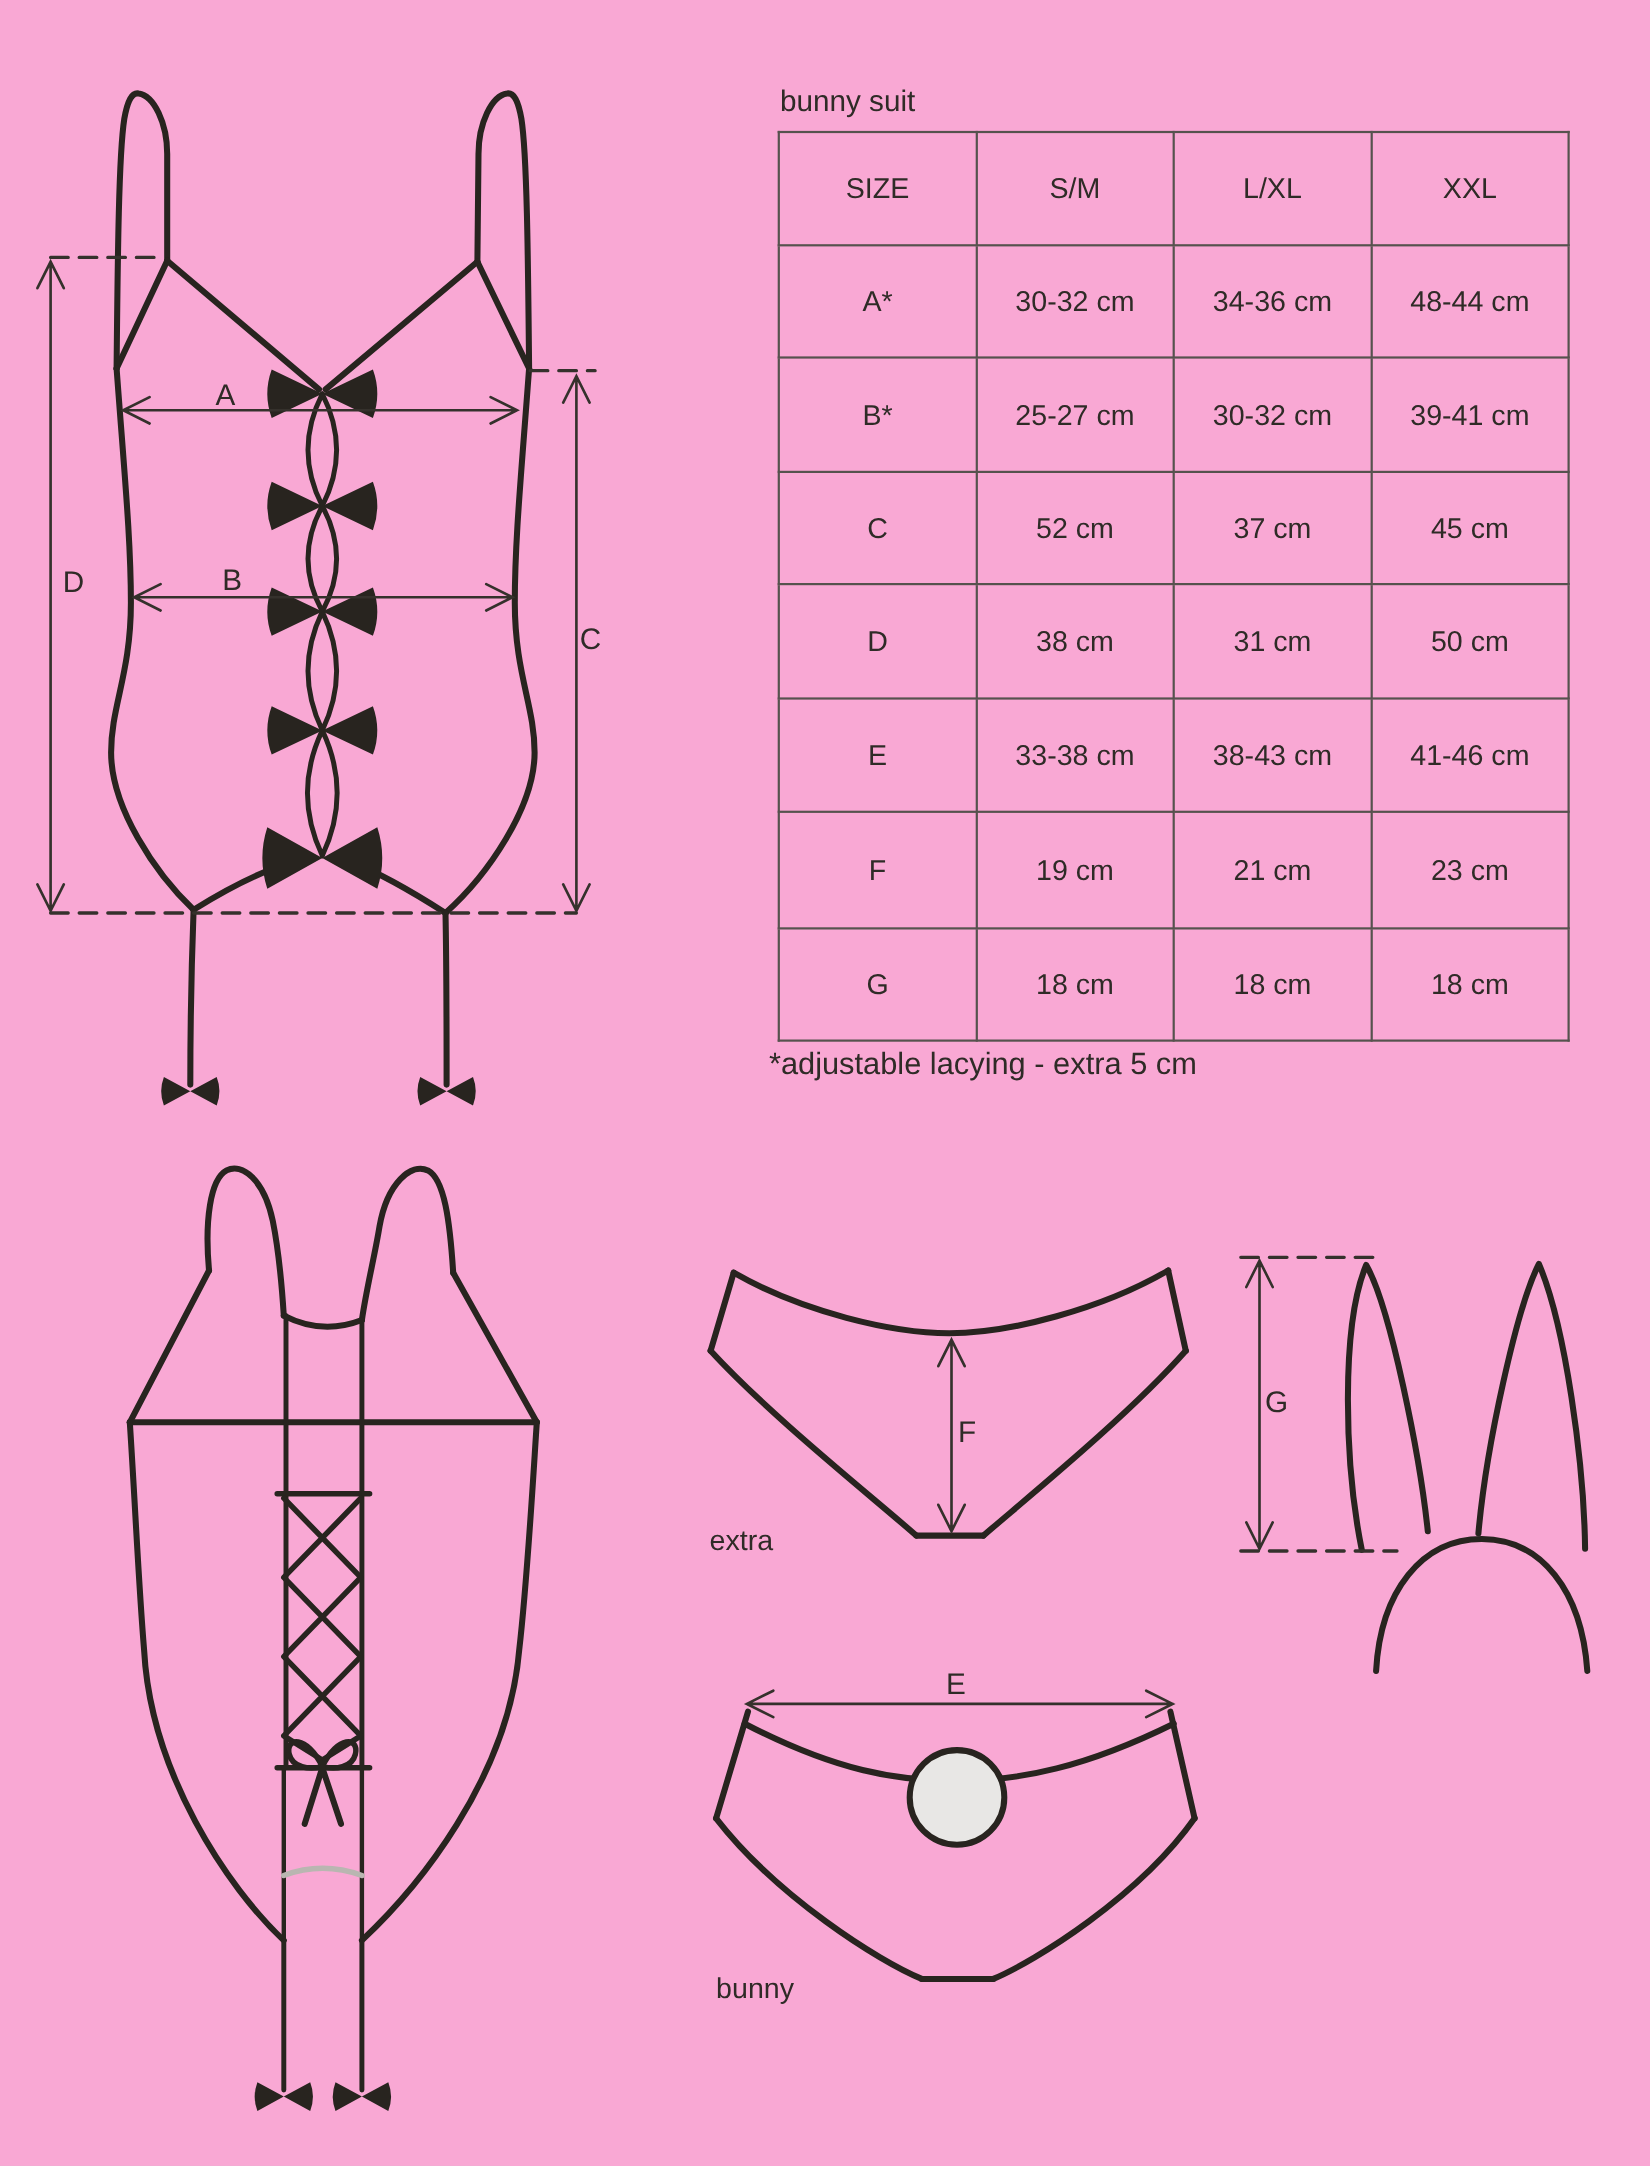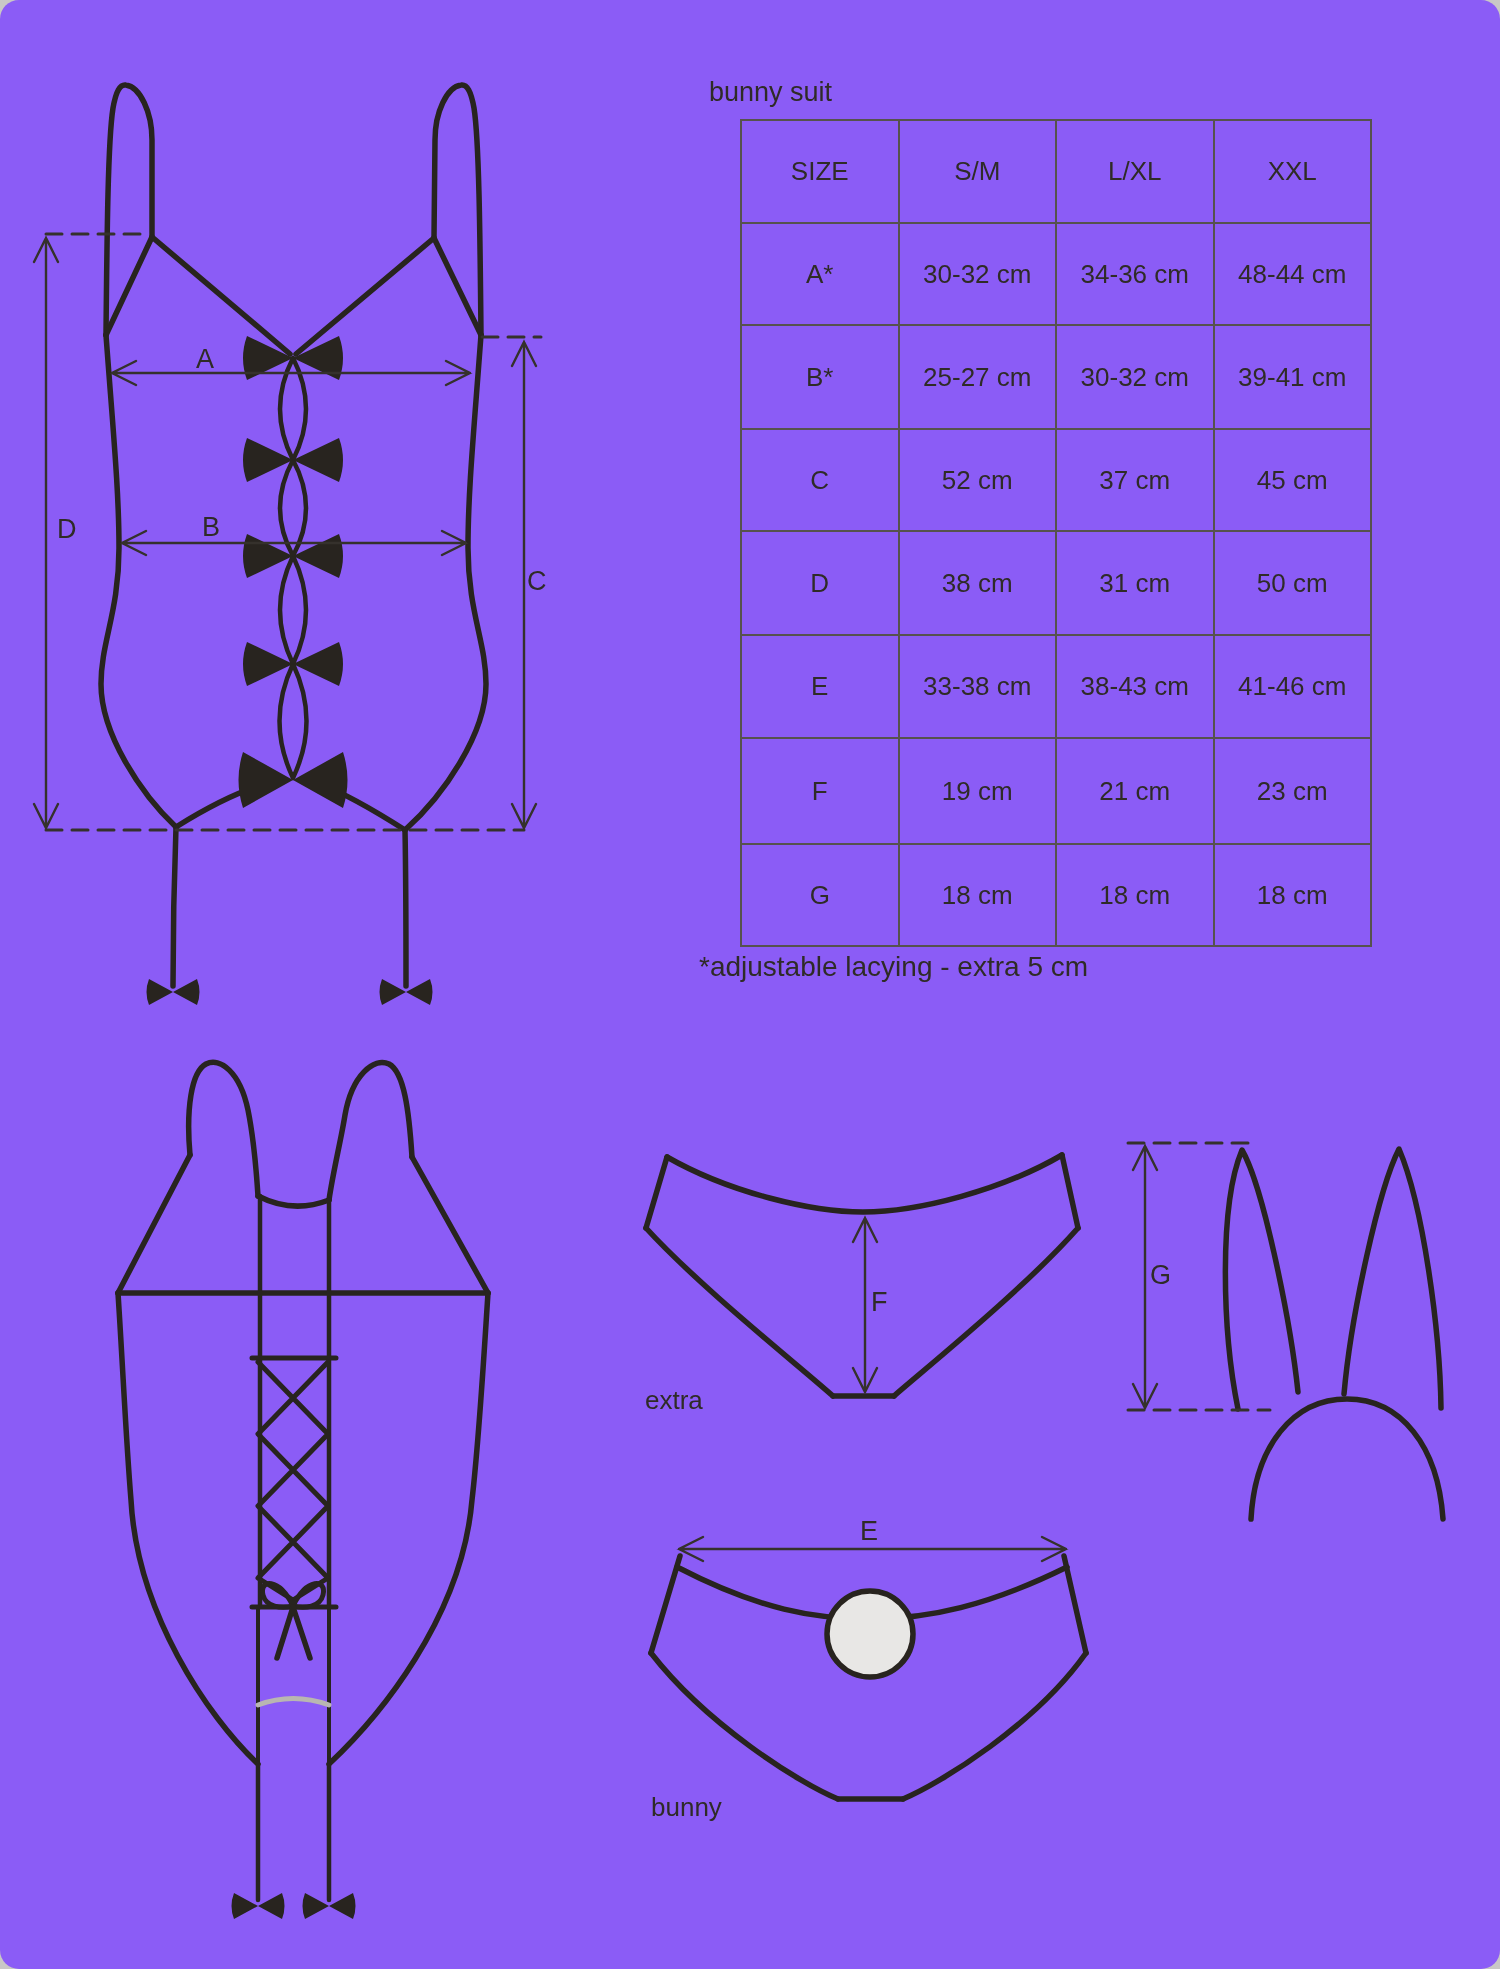--- a/index.html
+++ b/index.html
@@ -1,24 +1,24 @@
 <!DOCTYPE html>
 <html><head>
 <meta charset="utf-8">
 <style>
   html,body{margin:0;padding:0;background:#c9c8c6;}
   .canvas{
     position:relative;width:1500px;height:1969px;margin:0 auto;
-    background:#8b5cf6;overflow:hidden;
-    font-family:"Liberation Sans", sans-serif;color:#2f2b27;border-radius:19px;
+    background:#f9a8d4;overflow:hidden;
+    font-family:"Liberation Sans", sans-serif;color:#2f2b27;
   }
   .drawings{position:absolute;left:0;top:0;}
   .page-title{position:absolute;left:709px;top:77px;font-size:27px;color:#2f2b27;}
   table.size-table{
-    position:absolute;left:740px;top:119px;width:632px;
+    position:absolute;left:707px;top:119px;width:720px;
     border-collapse:collapse;table-layout:fixed;
   }
   table.size-table td{
     border:2px solid #56524e;text-align:center;vertical-align:middle;
     font-size:26px;color:#2f2b27;padding:0;
   }
   table.size-table tr:nth-child(1){height:103px;}
   table.size-table tr:nth-child(2){height:102px;}
   table.size-table tr:nth-child(3){height:104px;}
   table.size-table tr:nth-child(4){height:102px;}

